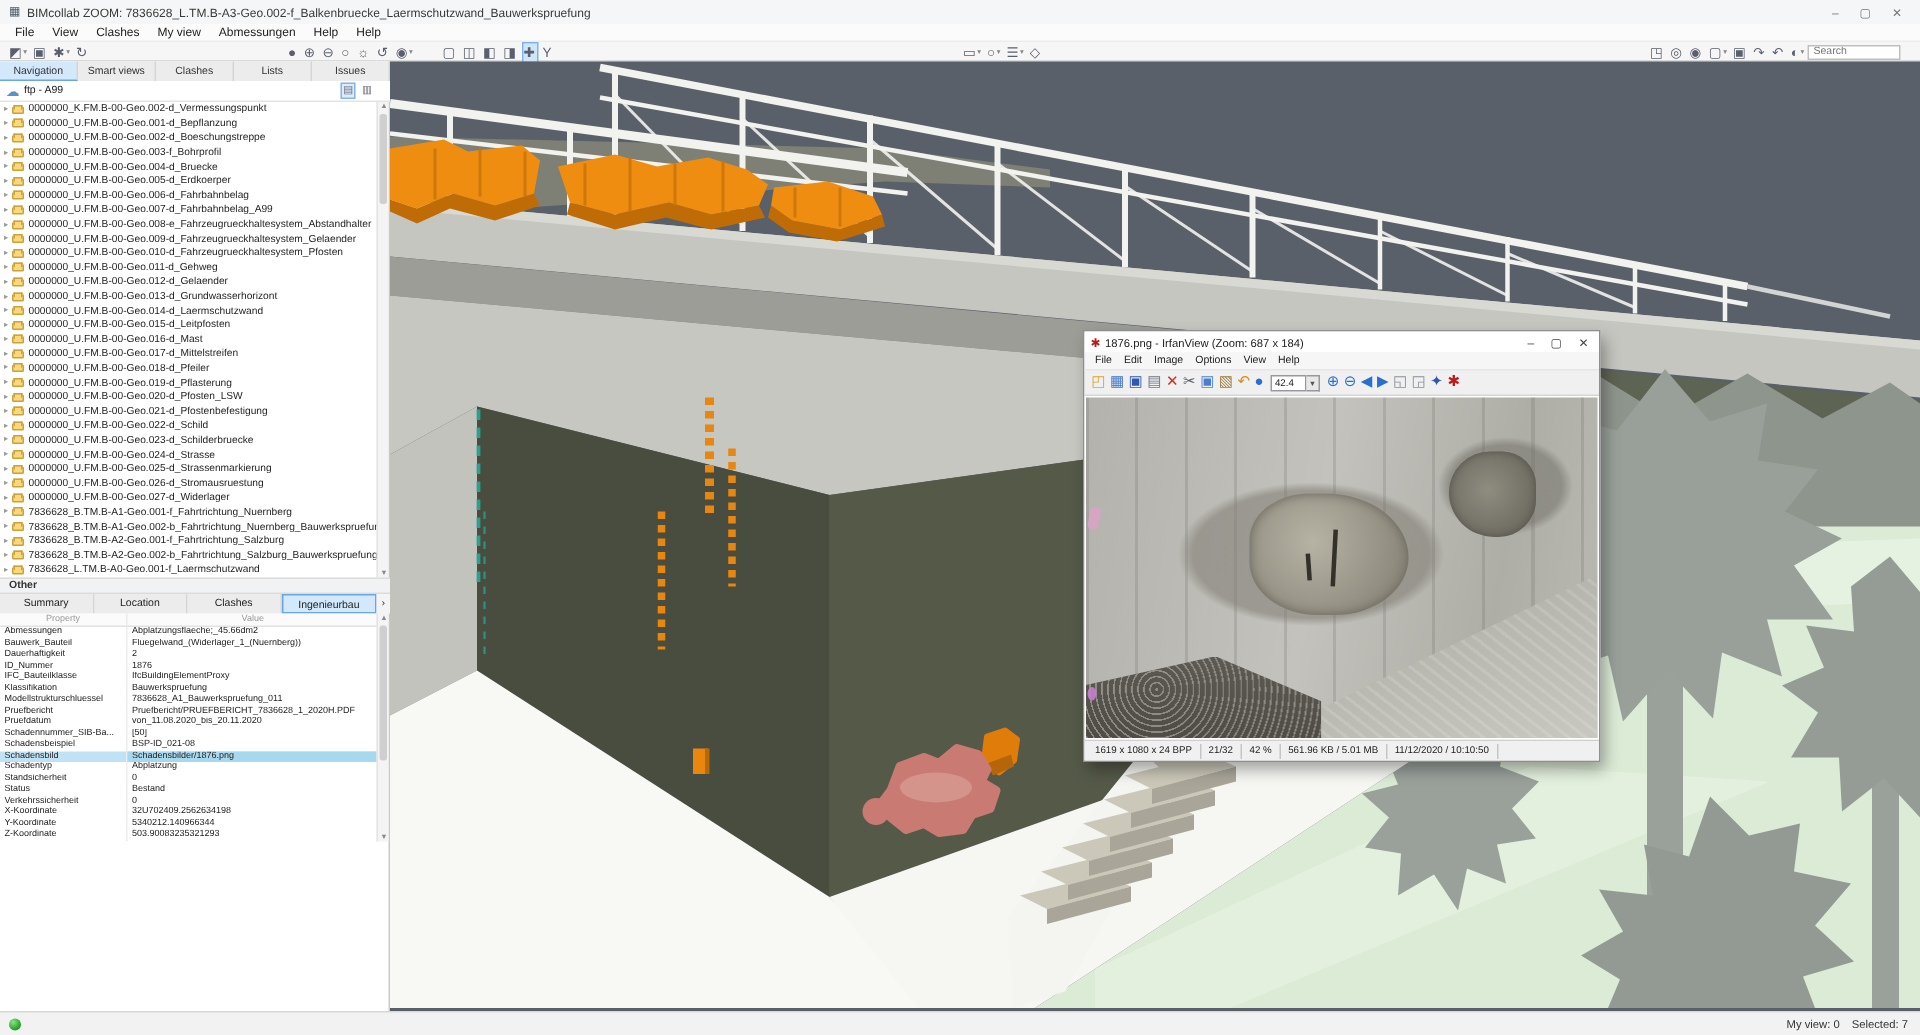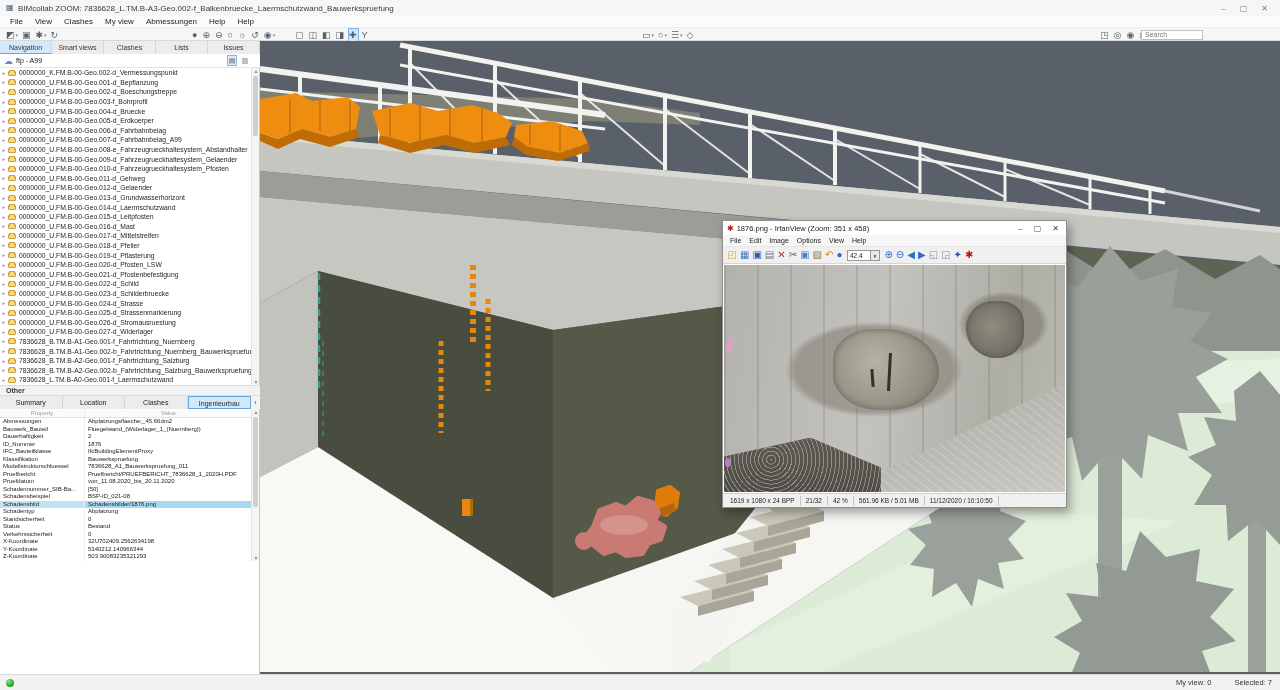--- a/index.html
+++ b/index.html
@@ -74,21 +74,21 @@
   .prow.selected .pval { background:#a6d9ef; }
 
   
   .viewport { position:absolute; top:41px; left:260px; width:1020px; height:633px; overflow:hidden; background:#59606a; }
 
   
   .statusbar { position:absolute; bottom:0; left:0; width:1280px; height:16px; background:#f2f2f2;
                border-top:1px solid #d8d8d8; display:flex; align-items:center; font-size:7.5px; color:#333; }
   .gdot { width:8px; height:8px; border-radius:50%; margin-left:6px;
           background:radial-gradient(circle at 35% 30%, #8be08b, #1f9e1f 70%); }
-  .sright { margin-left:auto; display:flex; gap:23px; padding-right:8px; }
+  .sright { margin-left:auto; display:flex; gap:8px; padding-right:8px; }
 
   
   .ivwin { position:absolute; left:722px; top:220px; width:345px; height:288px; background:#f0f0f0;
            border:1px solid #8f8f8f; box-shadow:3px 5px 10px rgba(0,0,0,.35); z-index:10; display:flex; flex-direction:column; }
   .iv-title { height:14px; background:#fff; display:flex; align-items:center; font-size:7.5px; padding:0 4px; color:#222; }
   .iv-title .ivicon { color:#c01818; font-size:8px; margin-right:3px; }
   .iv-title .ivctrl { margin-left:auto; display:flex; gap:11px; color:#444; font-size:8px; padding-right:3px; }
   .iv-menu { height:11px; background:#f6f6f6; display:flex; align-items:center; font-size:7px; padding-left:3px; }
   .iv-menu span { padding:0 4px; }
   .iv-toolbar { height:18px; background:#f0f0f0; border-top:1px solid #e6e6e6; border-bottom:1px solid #d5d5d5;
@@ -280,21 +280,21 @@
         </span>
         <span class="tico">
           <span class="g">↶</span>
           <span class="c"></span>
         </span>
         <span class="tico">
           <span class="g">◐</span>
           <span class="c">▾</span>
         </span>
       </span>
-    <span class="tg" style="left:1141px">
+    <span class="tg" style="left:1205px">
       <input class="searchbox" placeholder="Search" style="">
     </span>
   </div>
 
   <div class="panel">
     <div class="ptabs">
 
     <div class="tab active">Navigation</div>
         <div class="tab">Smart views</div>
         <div class="tab">Clashes</div>
@@ -834,21 +834,21 @@
         <polygon points="334,486 340,470 356,464 366,468 378,458 392,462 398,472 394,480 404,486 400,498 388,502 382,512 366,514 356,508 344,512 334,504 328,494" fill="#c97a73" stroke="#c97a73" stroke-width="6" stroke-linejoin="round"></polygon>
         <ellipse cx="364" cy="484" rx="24" ry="10" fill="#daa096" opacity="0.7"></ellipse>
         <circle cx="324" cy="500" r="9" fill="#c97a73"></circle>
       </g>
     </svg>
   </div>
 
   <div class="ivwin">
     <div class="iv-title">
       <span class="ivicon">✱</span>
-      <span>1876.png - IrfanView (Zoom: 351 x 458)</span>
+      <span>1876.png - IrfanView (Zoom: 687 x 184)</span>
       <span class="ivctrl">
         <span>–</span>
         <span>▢</span>
         <span>✕</span>
       </span>
     </div>
     <div class="iv-menu">
 
     <span>File</span>
         <span>Edit</span>

